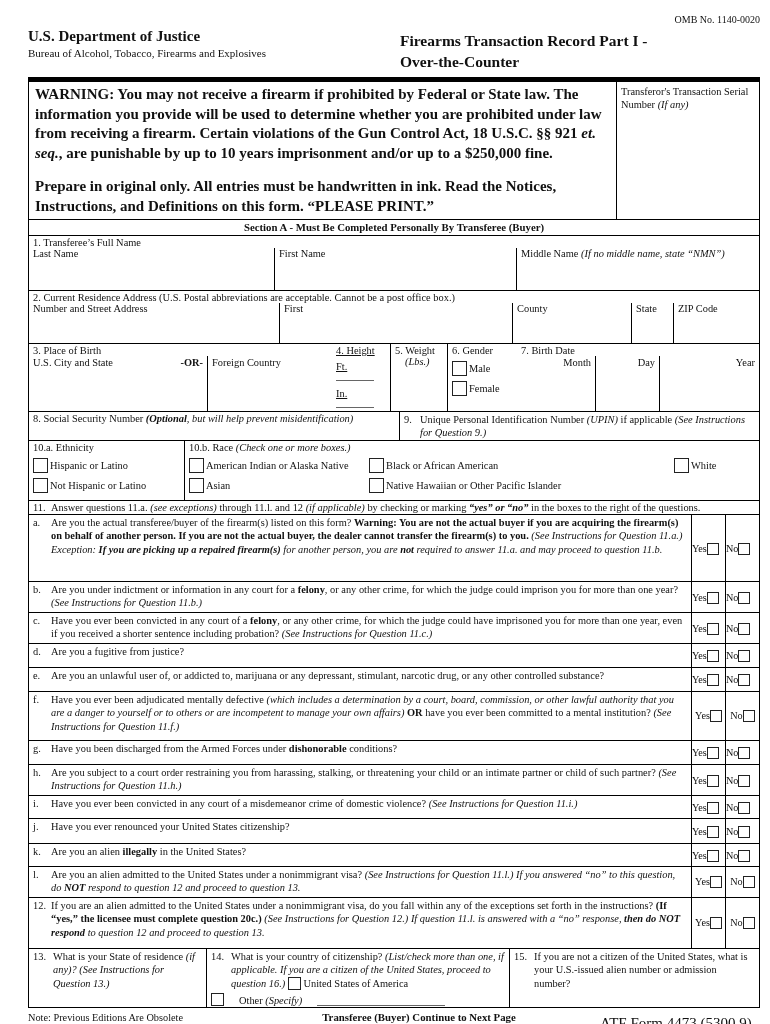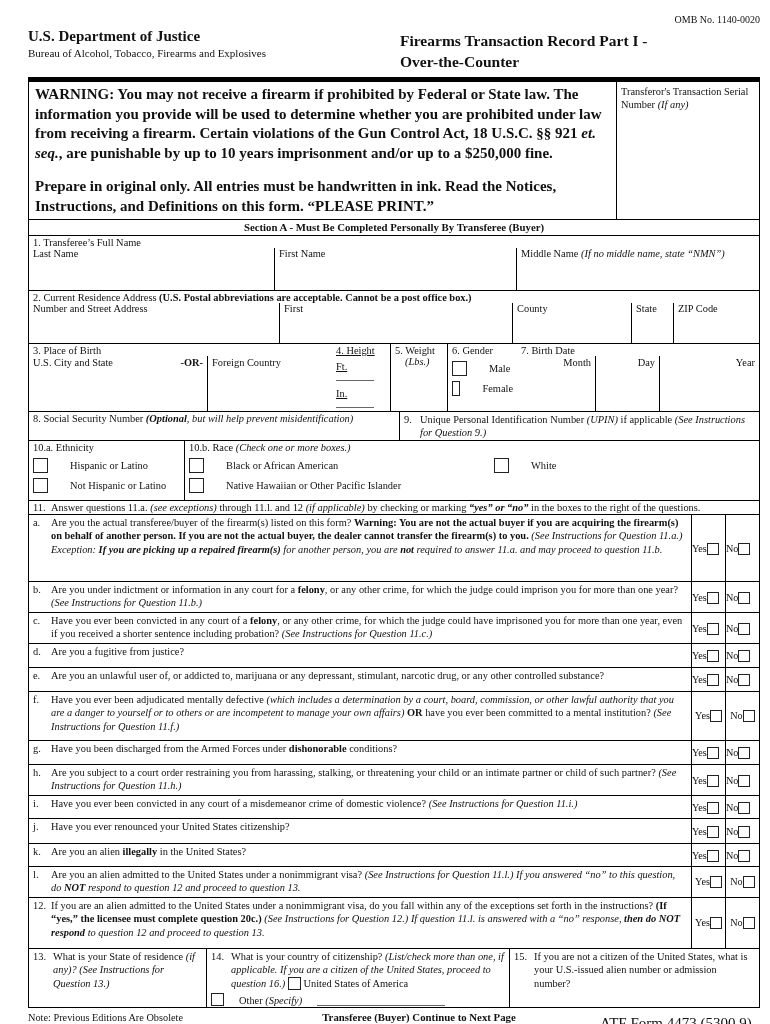--- a/index.html
+++ b/index.html
@@ -66,21 +66,21 @@
   .bdcols { flex:1; display:flex; }
   .bdcols .bcol { padding:1px 4px;text-align:right; }
   .bdcols .bcol + .bcol { border-left:1px solid #000; }
   .bmonth{width:78px;} .bday{width:64px;} .byear{flex:1;}
   .uline { display:inline-block; border-bottom:1.6px solid #666; width:38px; height:9px; }
   .htline { margin-top:5px; }
 
   
   .cb { display:inline-block; width:13px; height:13px; border:1.2px solid #222; background:#fff; vertical-align:-3px; }
   .cb.big { width:15px; height:15px; }
-  .cbline { display:flex; align-items:center; gap:22px; margin-top:5px; }
+  .cbline { display:flex; align-items:center; gap:2px; margin-top:5px; }
 
   
   .r89 { display:flex; min-height:26px; }
   .q8cell { width:370px; padding:1px 4px; }
   .q9cell { flex:1; border-left:1px solid #000; padding:1px 4px 1px 4px; line-height:1.25; }
   .q9text { display:flex; }
   .q9text .num { width:16px; flex:none; }
 
   
   .r10 { display:flex; min-height:60px; }
@@ -158,21 +158,21 @@
       <div class="row">
         <div class="qhead">1.   Transferee’s Full Name</div>
         <div class="cols q1cols">
           <div class="col col1"><span>Last Name</span></div>
           <div class="col col2"><span>First Name</span></div>
           <div class="col col3"><span><span>Middle Name </span><span style="font-style: italic;">(If no middle name, state “NMN”)</span></span></div>
         </div>
       </div>
 
       <div class="row">
-        <div class="qhead"><span>2.   Current Residence Address  </span><span style="font-weight: bold;">(U.S. Postal abbreviations are acceptable.  Cannot be a post office box.)</span></div>
+        <div class="qhead"><span>2.   Current Residence Address  </span><span style="font-weight: normal;">(U.S. Postal abbreviations are acceptable.  Cannot be a post office box.)</span></div>
         <div class="cols q2cols">
           <div class="col col1"><span>Number and Street Address</span></div>
           <div class="col col2"><span>First</span></div>
           <div class="col col3"><span>County</span></div>
           <div class="col col4"><span>State</span></div>
           <div class="col col5"><span>ZIP Code</span></div>
         </div>
       </div>
 
       <div class="row r37">
@@ -234,20 +234,30 @@
               <span>Hispanic or Latino</span>
             </div>
           <div class="cbline">
               <span class="cb big"></span>
               <span>Not Hispanic or Latino</span>
             </div>
         </div>
         <div class="rcell">
           <div><span>10.b.  Race </span><span style="font-style: italic;">(Check one or more boxes.)</span></div>
           <div class="racegrid">
+            <div class="racec1">
+              <div class="cbline">
+                  <span class="cb big"></span>
+                  <span>American Indian or Alaska Native</span>
+                </div>
+              <div class="cbline">
+                  <span class="cb big"></span>
+                  <span>Asian</span>
+                </div>
+            </div>
             <div class="racec2">
               <div class="cbline">
                   <span class="cb big"></span>
                   <span>Black or African American</span>
                 </div>
               <div class="cbline">
                   <span class="cb big"></span>
                   <span>Native Hawaiian or Other Pacific Islander</span>
                 </div>
             </div>

